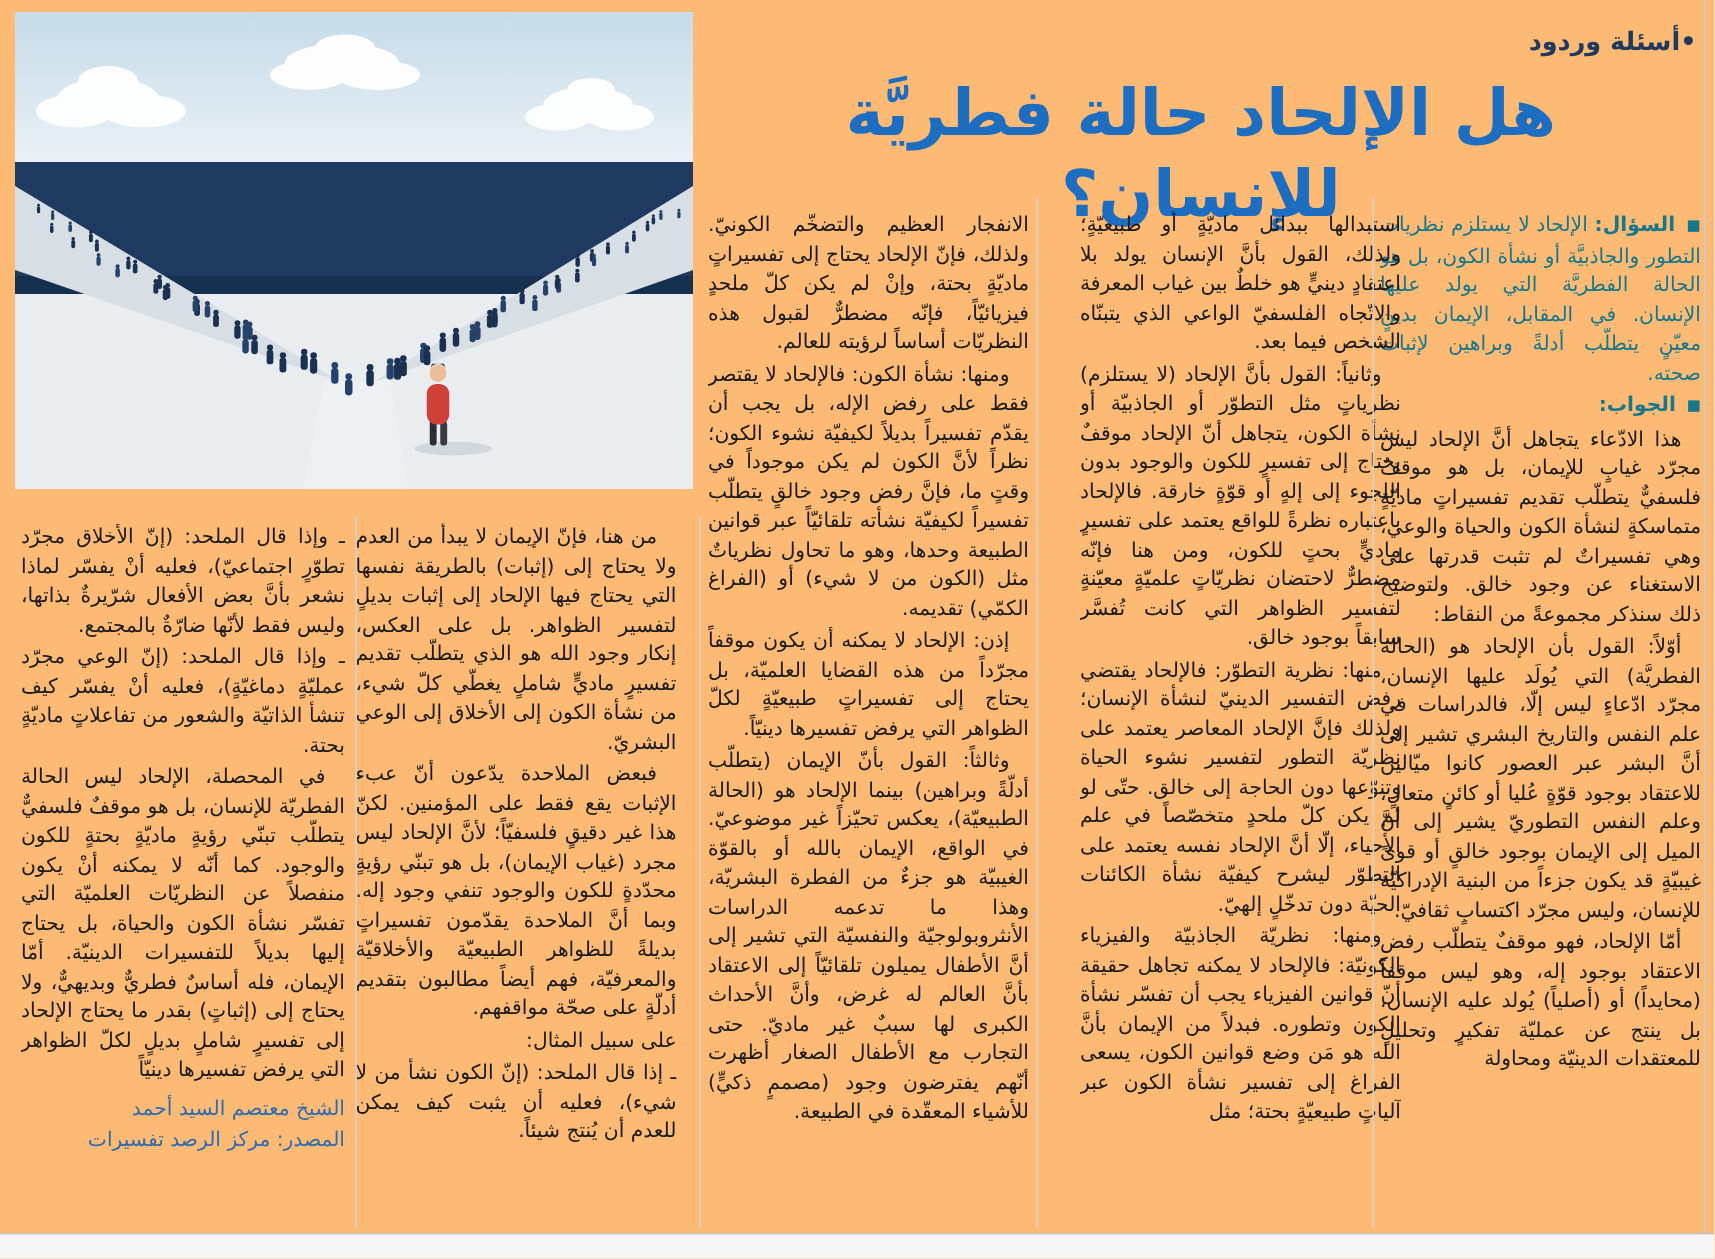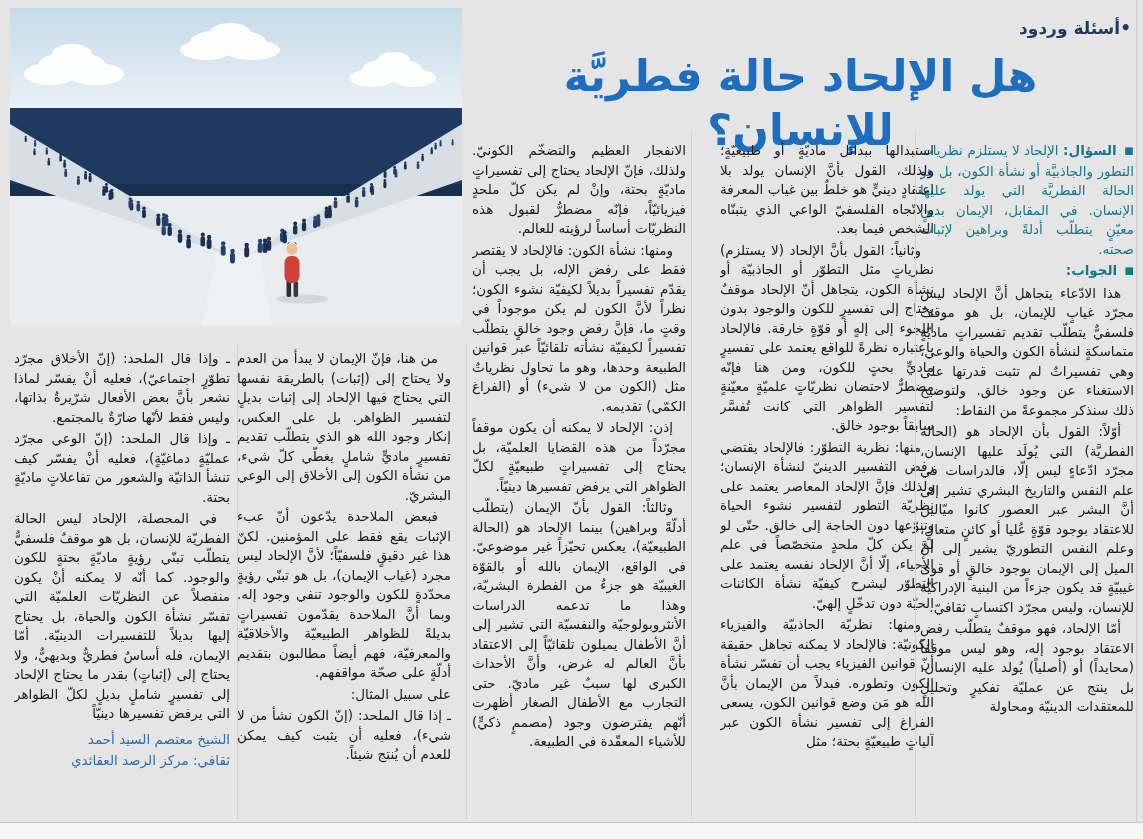--- a/index.html
+++ b/index.html
@@ -1,18 +1,18 @@
 <!DOCTYPE html>
 <html lang="ar" dir="rtl"><head>
 <meta charset="utf-8">
 <style>
   html,body{margin:0;padding:0;background:#ffffff;}
   #page{
     position:relative;width:1143px;height:839px;overflow:hidden;
-    background:#e5e5e5;font-family:"DejaVu Sans",sans-serif;direction:rtl;
+    background:#fdba74;font-family:"DejaVu Sans",sans-serif;direction:rtl;
   }
   
   .section-label{
     position:absolute;top:18px;right:12px;font-size:17px;font-weight:bold;
     color:#1f3a5e;letter-spacing:0;
   }
   .headline{
     position:absolute;top:50px;right:12px;left:470px;text-align:center;
     font-size:43px;font-weight:bold;color:#1d6ec0;line-height:1.25;margin:0;
   }
@@ -388,21 +388,21 @@
     <p>فبعض الملاحدة يدّعون أنّ عبء الإثبات يقع فقط على المؤمنين. لكنّ هذا غير دقيقٍ فلسفيّاً؛ لأنَّ الإلحاد ليس مجرد (غياب الإيمان)، بل هو تبنّي رؤيةٍ محدّدةٍ للكون والوجود تنفي وجود إله. وبما أنَّ الملاحدة يقدّمون تفسيراتٍ بديلةً للظواهر الطبيعيّة والأخلاقيّة والمعرفيّة، فهم أيضاً مطالبون بتقديم أدلّةٍ على صحّة مواقفهم.</p>
     <p class="cont">على سبيل المثال:</p>
     <p class="cont">ـ إذا قال الملحد: (إنّ الكون نشأ من لا شيء)، فعليه أن يثبت كيف يمكن للعدم أن يُنتج شيئاً.</p>
   </div>
 
   <div class="col col-e">
     <p class="cont">ـ وإذا قال الملحد: (إنّ الأخلاق مجرّد تطوّرٍ اجتماعيّ)، فعليه أنْ يفسّر لماذا نشعر بأنَّ بعض الأفعال شرّيرةٌ بذاتها، وليس فقط لأنّها ضارّةٌ بالمجتمع.</p>
     <p class="cont">ـ وإذا قال الملحد: (إنّ الوعي مجرّد عمليّةٍ دماغيّةٍ)، فعليه أنْ يفسّر كيف تنشأ الذاتيّة والشعور من تفاعلاتٍ ماديّةٍ بحتة.</p>
     <p>في المحصلة، الإلحاد ليس الحالة الفطريّة للإنسان، بل هو موقفٌ فلسفيٌّ يتطلّب تبنّي رؤيةٍ ماديّةٍ بحتةٍ للكون والوجود. كما أنّه لا يمكنه أنْ يكون منفصلاً عن النظريّات العلميّة التي تفسّر نشأة الكون والحياة، بل يحتاج إليها بديلاً للتفسيرات الدينيّة. أمّا الإيمان، فله أساسٌ فطريٌّ وبديهيٌّ، ولا يحتاج إلى (إثباتٍ) بقدر ما يحتاج الإلحاد إلى تفسيرٍ شاملٍ بديلٍ لكلّ الظواهر التي يرفض تفسيرها دينيّاً</p>
     <p class="credit">الشيخ معتصم السيد أحمد</p>
-    <p class="credit2">ثقافي: مركز الرصد العقائدي</p>
+    <p class="credit2">المصدر: مركز الرصد تفسيرات</p>
   </div>
 
   <div class="vrule vr1"></div>
   <div class="vrule vr2"></div>
   <div class="vrule vr3"></div>
   <div class="vrule vr4"></div>
   <div class="edge-bottom"></div>
   <div class="edge-right"></div>
 
 </div>

